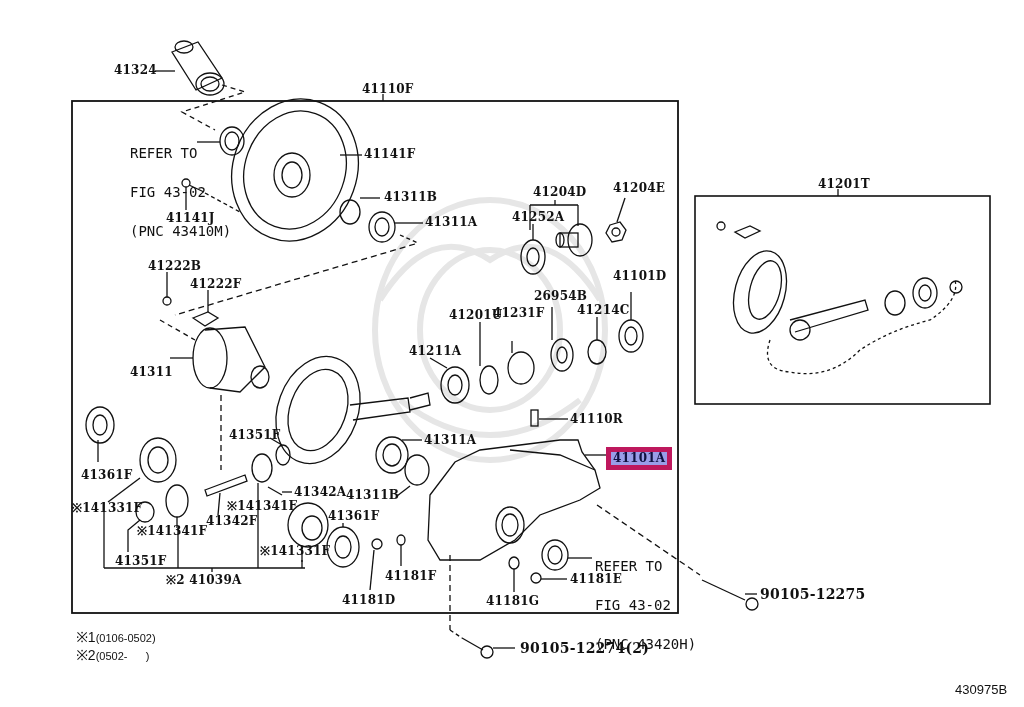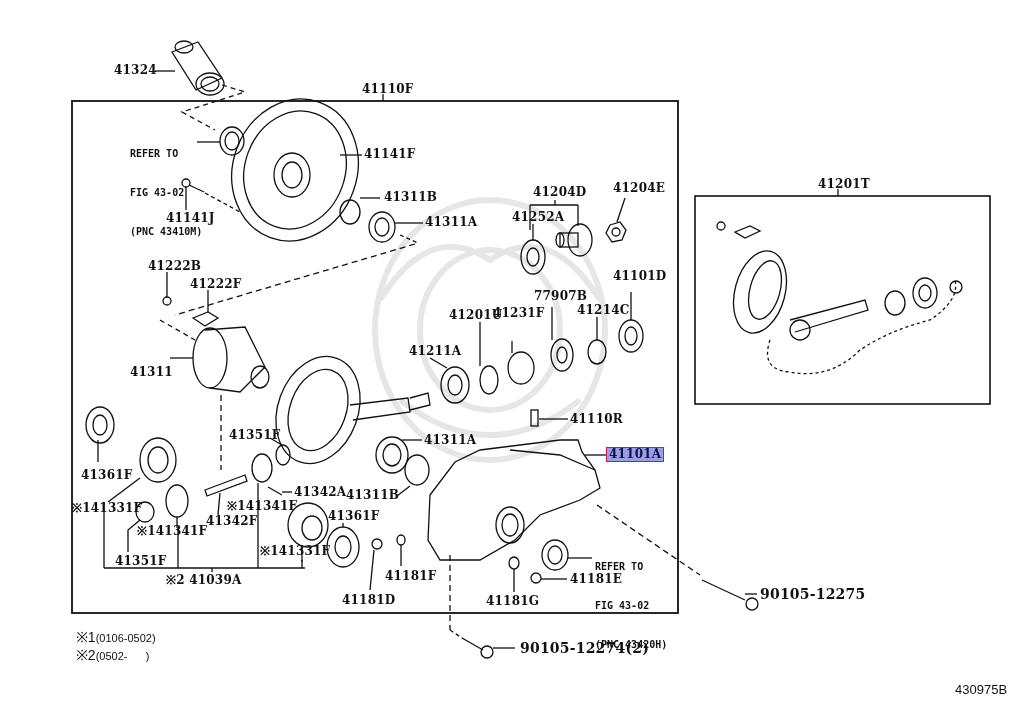--- a/index.html
+++ b/index.html
@@ -1,24 +1,24 @@
 <!DOCTYPE html>
 <html><head>
 <meta charset="utf-8">
 <style>
   html, body { margin:0; padding:0; background:#fff; }
   body { width:1024px; height:707px; position:relative; overflow:hidden; font-family:"DejaVu Serif", serif; }
   #stage { position:absolute; left:0; top:0; width:1024px; height:707px; }
   svg { position:absolute; left:0; top:0; }
   .lbl { position:absolute; font-family:"DejaVu Serif", serif; font-weight:bold; font-size:12px; color:#111; white-space:nowrap; line-height:13px; letter-spacing:0.2px; cursor:pointer; }
   .lbl.small { font-size:14px; }
-  .ref { position:absolute; font-family:"DejaVu Sans Mono", monospace; font-weight:bold; font-size:10px; line-height:13px; color:#111; white-space:pre; }
+  .ref { position:absolute; font-family:"DejaVu Sans Mono", monospace; font-weight:normal; font-size:14px; line-height:13px; color:#111; white-space:pre; }
   .note { position:absolute; font-family:"Liberation Sans", sans-serif; font-size:11px; color:#111; white-space:pre; }
   .note .mark { font-size:14px; }
-  .hl { background:#9a9de8; border:1px solid #be185d; padding:0 2px; color:#101040; }
+  .hl { background:#9a9de8; border:5px solid #be185d; padding:0 2px; color:#101040; }
   .figid { position:absolute; font-family:"Liberation Sans", sans-serif; font-size:13px; color:#111; }
 </style>
 </head>
 <body>
 
 <div id="stage">
 <svg width="1024" height="707" viewBox="0 0 1024 707">
   <g fill="none" stroke="#111" stroke-width="1.3">
 
     <g stroke="#e6e6e6" stroke-width="6">
@@ -290,21 +290,21 @@
 <div class="lbl" style="left:364px;top:148px;">41141F</div>
 <div class="lbl" style="left:166px;top:212px;">41141J</div>
 <div class="lbl" style="left:384px;top:191px;">41311B</div>
 <div class="lbl" style="left:425px;top:216px;">41311A</div>
 <div class="lbl" style="left:533px;top:186px;">41204D</div>
 <div class="lbl" style="left:613px;top:182px;">41204E</div>
 <div class="lbl" style="left:512px;top:211px;">41252A</div>
 <div class="lbl" style="left:148px;top:260px;">41222B</div>
 <div class="lbl" style="left:190px;top:278px;">41222F</div>
 <div class="lbl" style="left:449px;top:309px;">41201U</div>
-<div class="lbl" style="left:534px;top:290px;">77907B</div>
+<div class="lbl" style="left:534px;top:290px;">26954B</div>
 <div class="lbl" style="left:577px;top:304px;text-align:center;">41214C</div>
 <div class="lbl" style="left:613px;top:270px;">41101D</div>
 <div class="lbl" style="left:493px;top:307px;">41231F</div>
 <div class="lbl" style="left:409px;top:345px;text-align:center;">41211A</div>
 <div class="lbl" style="left:130px;top:352px;margin-top:14px;">41311</div>
 <div class="lbl" style="left:570px;top:413px;">41110R</div>
 <div class="lbl" style="left:229px;top:429px;">41351F</div>
 <div class="lbl" style="left:424px;top:434px;">41311A</div>
 <div class="lbl hl" style="left: 606px; top: 447px; background: rgb(154, 157, 232);">41101A</div>
 <div class="lbl" style="left:81px;top:469px;">41361F</div>

